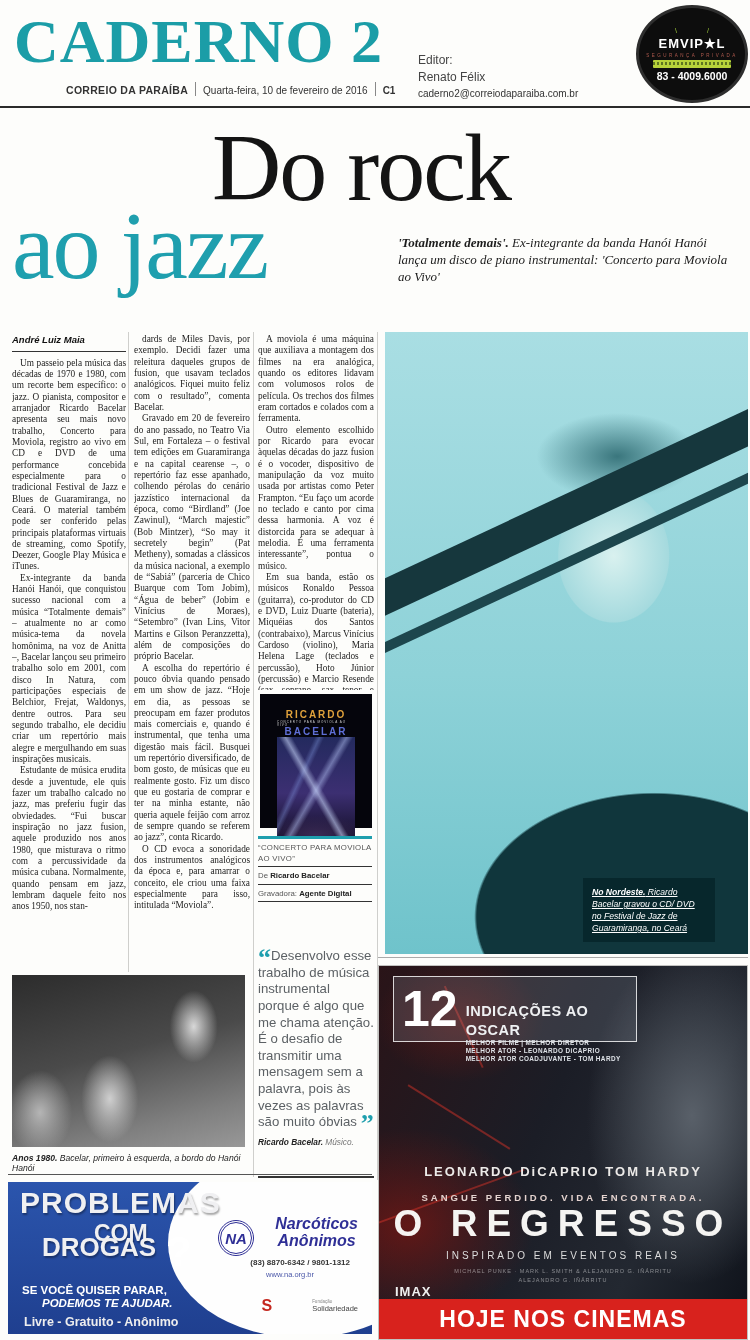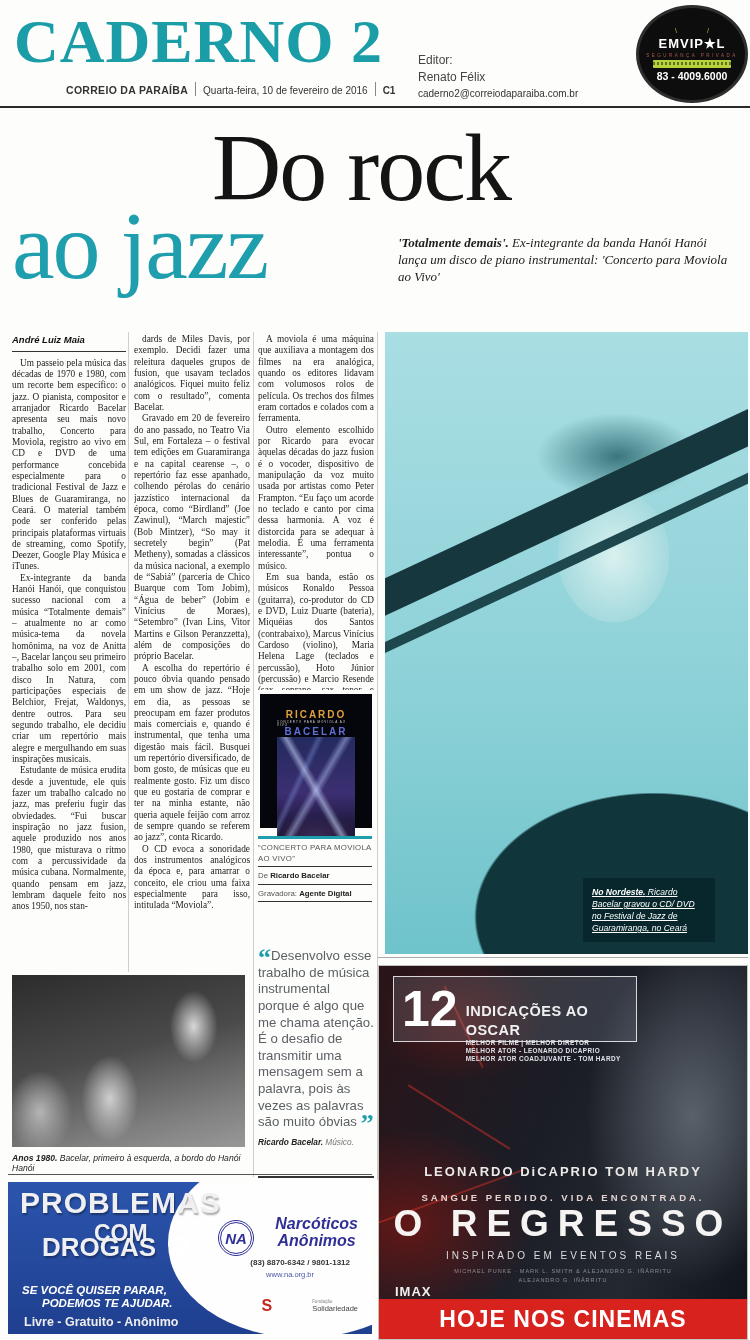--- a/index.html
+++ b/index.html
@@ -109,21 +109,21 @@
   .band-caption b { font-style:italic; }
   .band-rule { left:8px; top:1174px; width:364px; height:1px; background:#555; }
 
   
   .na-ad { left:8px; top:1182px; width:364px; height:152px; background:linear-gradient(180deg,#2b55ad,#1f3f8f); overflow:hidden; }
   .na-blob { position:absolute; right:-66px; top:-34px; width:270px; height:190px; background:#fefefe; border-radius:50%; }
   .na-l1 { position:absolute; left:12px; top:4px; font-size:30px; font-weight:bold; color:#f0f0f2; letter-spacing:1px; text-shadow:1px 2px 2px rgba(0,0,0,.35); }
   .na-l2 { position:absolute; left:86px; top:38px; font-size:23px; font-weight:bold; color:#f0f0f2; text-shadow:1px 2px 2px rgba(0,0,0,.35); }
   .na-l3 { position:absolute; left:34px; top:50px; font-size:26px; font-weight:bold; color:#f0f0f2; text-shadow:1px 2px 2px rgba(0,0,0,.35); }
   .na-q  { position:absolute; left:158px; top:46px; font-size:42px; font-weight:bold; color:#fff; }
-  .na-s1 { position:absolute; left:14px; top:102px; font-size:11.5px; font-weight:bold; font-style:italic; color:#fff;text-align:right; }
+  .na-s1 { position:absolute; left:14px; top:102px; font-size:11.5px; font-weight:bold; color:#fff;text-align:right; }
   .na-s2 { position:absolute; left:34px; top:115px; font-size:11.5px; font-weight:bold; font-style:italic; color:#fff; }
   .na-foot { position:absolute; left:16px; top:133px; font-size:12.5px; font-weight:bold; color:#eee; }
   .na-logo { position:absolute; right:118px; top:38px; width:36px; height:36px; border:3px double #2f2f96; border-radius:50%;
              display:flex; align-items:center; justify-content:center; font-weight:bold; font-size:15px; color:#2f2f96; font-style:italic; background:#fff; }
   .na-org { position:absolute; right:14px; top:34px; text-align:center; color:#2f2f96; font-weight:bold; font-style:italic; font-size:16px; line-height:1.05; }
   .na-phone { position:absolute; right:22px; top:76px; font-size:8px; font-weight:bold; color:#333; }
   .na-site { position:absolute; right:58px; top:88px; font-size:7.5px; color:#4a57a8; }
   .na-found { position:absolute; right:14px; top:118px; display:flex; align-items:flex-end; gap:3px; }
   .na-found .s { color:#c4271f; font-weight:bold; font-size:16px; line-height:.8; }
   .na-found .txt { font-size:7.5px; color:#444; line-height:1.05;margin-left:37px; }

